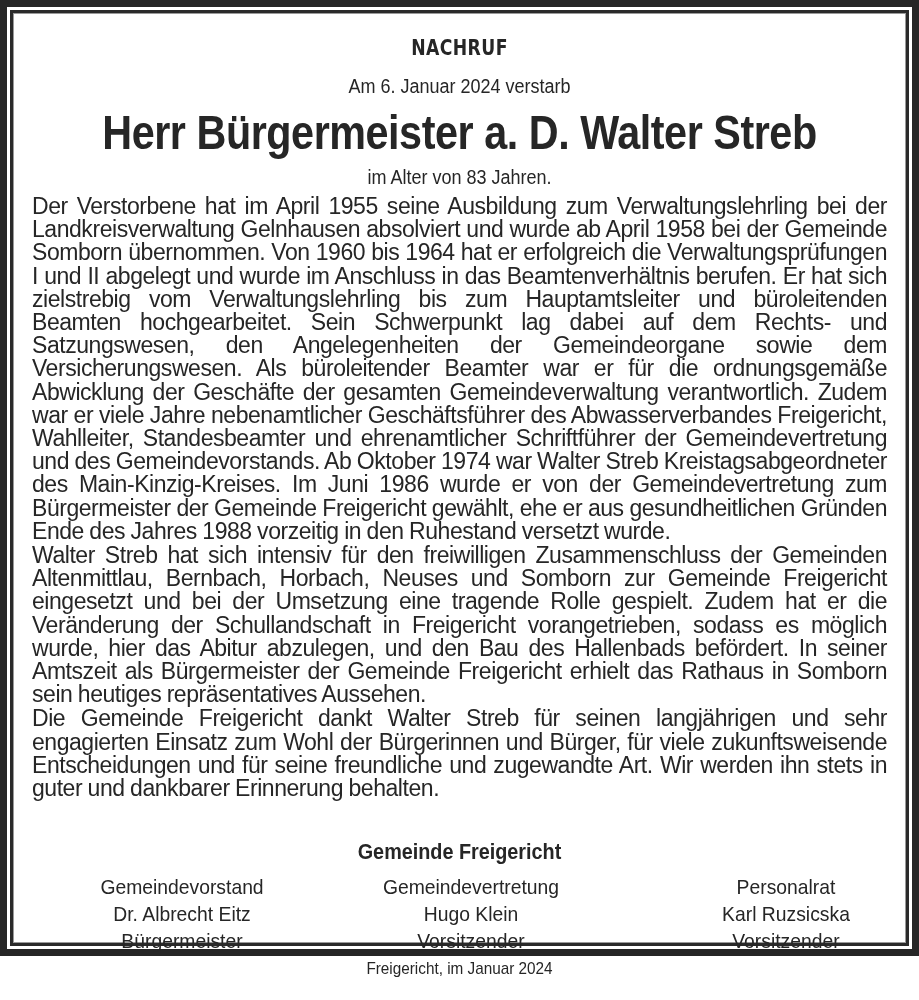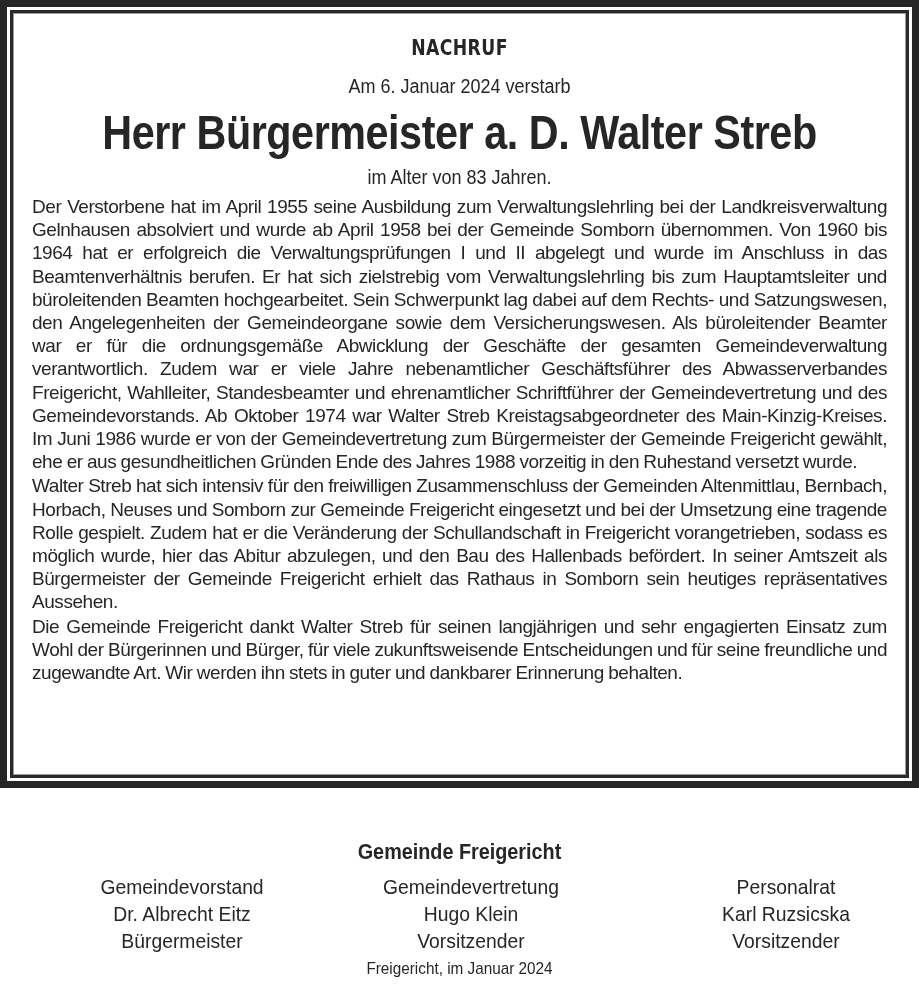--- a/index.html
+++ b/index.html
@@ -1,18 +1,18 @@
 <!DOCTYPE html>
 <html><head>
   <meta charset="utf-8">
   <style>
     html, body { margin: 0; padding: 0; background: #ffffff; }
     body { width: 919px; height: 1000px; overflow: hidden; }
     .frame {
-      position: absolute; left: 0; top: 0; width: 919px; height: 788px;
+      position: absolute; left: 0; top: 0; width: 919px; height: 956px;
       box-sizing: border-box;
       border: 7px solid #262626;
       background: #ffffff;
     }
     .inner-frame {
       position: absolute; left: 3px; top: 3px; right: 3px; bottom: 3px;
       box-sizing: border-box;
       border: 3px solid #2a2a2a;
       background: #ffffff;
     }
@@ -45,21 +45,21 @@
       transform: scaleX(0.86);
       white-space: nowrap;
     }
     .age {
       position: absolute; left: 0; right: 0; top: 153px;
       text-align: center; font-size: 20px;
       transform: scaleX(0.9);
     }
     .body-text {
       position: absolute; left: 0; right: 0; top: 182px;
-      font-size: 19px; line-height: 23.2px;
+      font-size: 23px; line-height: 23.2px;
       text-align: justify;
       text-align-last: left;
       letter-spacing: -0.45px;
       word-spacing: -0.5px;
     }
     .body-text p { margin: 0 0 1px 0; }
     .org {
       position: absolute; left: 0; right: 0; top: 826px;
       text-align: center; font-size: 22px; font-weight: bold;
       transform: scaleX(0.9);

